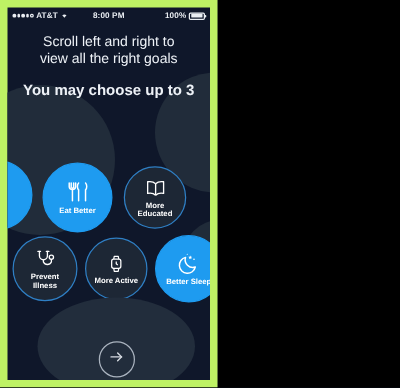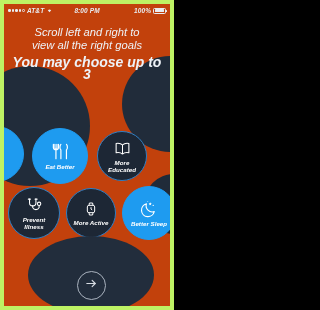--- a/index.html
+++ b/index.html
@@ -1,25 +1,24 @@
 <!DOCTYPE html>
 <html><head>
 <meta charset="utf-8">
 <style>
   html,body{margin:0;padding:0;background:#000;}
   body{font-family:"Liberation Sans",sans-serif;}
 
   .phone{
     position:relative;
     width:174px;height:310px;
-    background:#c2410c;
+    background:#0f172a;
     overflow:hidden;
     box-sizing:border-box;
-    border:4px solid #bef264;
-    font-style:italic;
+    border:6px solid #bef264;
   }
 
   
   .blob{position:absolute;border-radius:50%;pointer-events:none;}
   .blob-a{width:120px;height:120px;left:-34px;top:62px;background:#212c3a;}
   .blob-b{width:96px;height:96px;left:118px;top:52px;background:#212c3a;}
   .blob-d{width:60px;height:60px;left:140px;top:170px;background:#202b39;}
 
   
   .statusbar{
@@ -49,22 +48,22 @@
 
   
   .header{
     position:absolute;top:22px;left:0;right:0;
     text-align:center;z-index:15;padding:0 6px;box-sizing:border-box;
   }
   .head-line{
     color:#eef2f7;font-size:11.2px;line-height:13px;font-weight:400;
   }
   .sub-line{
-    color:#eef2f7;font-size:14px;line-height:12px;font-weight:bold;
-    margin-top:4px;
+    color:#eef2f7;font-size:12px;line-height:12px;font-weight:bold;
+    margin-top:12px;
   }
 
   
   .stage{position:absolute;left:0;top:0;width:174px;height:310px;z-index:10;}
   .goal{
     position:absolute;border-radius:50%;
     display:flex;flex-direction:column;align-items:center;justify-content:center;
     box-sizing:border-box;
   }
   .goal.selected{background:#1e9bf0;border:1px solid #1e9bf0;}

